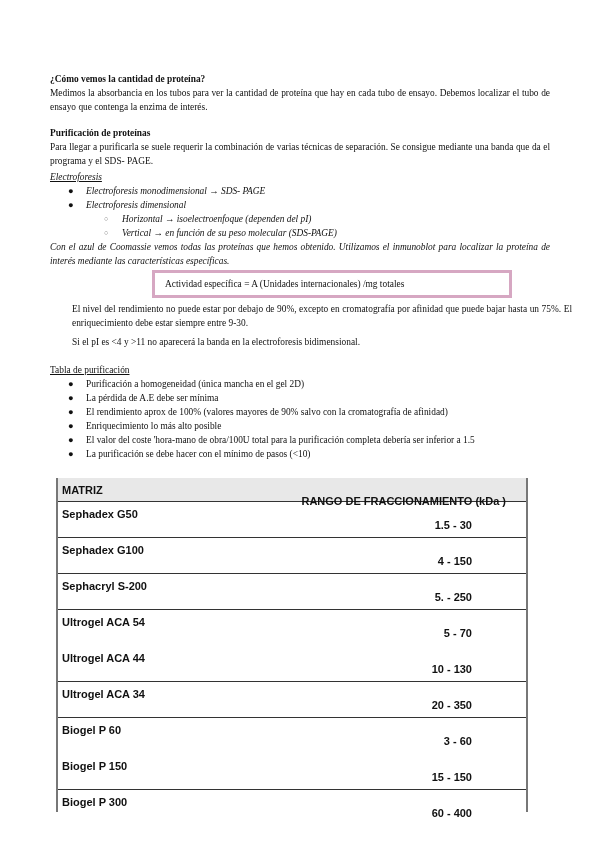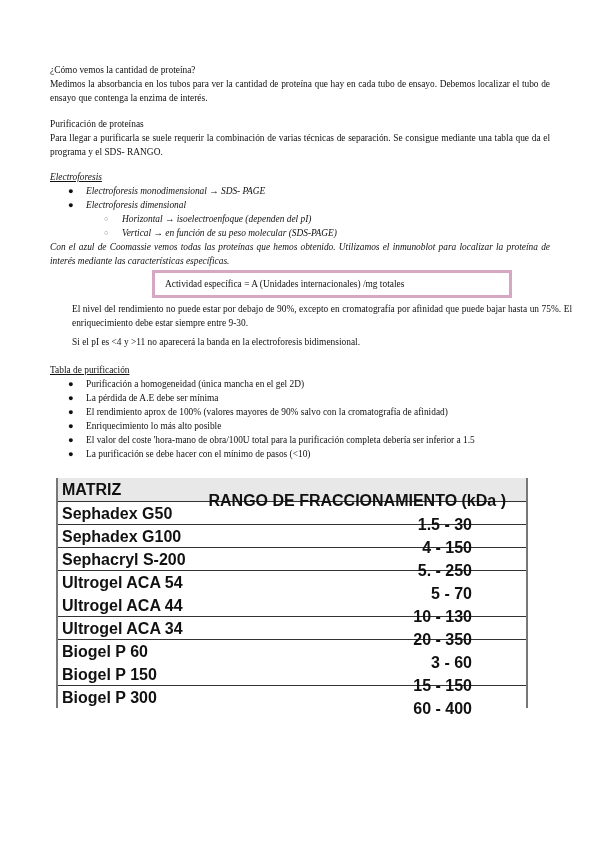--- a/index.html
+++ b/index.html
@@ -3,62 +3,62 @@
 <meta charset="utf-8">
 <style>
   html, body { margin: 0; padding: 0; background: #ffffff; }
   body {
     width: 600px; height: 848px; position: relative; overflow: hidden;
     font-family: "Liberation Serif", "DejaVu Serif", serif;
     color: #111; font-size: 9.4px; line-height: 14px;
   }
   .page { position: absolute; left: 0; top: 0; width: 600px; height: 848px; }
   .block { position: absolute; left: 50px; width: 500px; }
-  .h { font-weight: normal; }
+  .h { font-weight: bold; margin-top: 9px; }
   .u { text-decoration: underline; }
   p { margin: 0; text-align: justify; }
   ul { list-style: none; margin: 0; padding: 0; }
   li { position: relative; padding-left: 36px; }
   li .bul { position: absolute; left: 18px; top: 0; width: 10px; }
   li.sub { padding-left: 72px; }
   li.sub .bul { left: 54px; color: #777; font-size: 7px; }
   .formula-box {
     position: absolute; left: 152px; top: 270px; width: 334px; height: 22px;
     border: 3px solid #d6a7c2; box-sizing: content-box; padding-left: 20px;
   }
   .formula-box span { position: absolute; left: 10px; top: 4px; }
 
   
   .tbl {
     position: absolute; left: 56px; top: 478px; width: 468px;
     font-family: "Liberation Sans", "DejaVu Sans", sans-serif;
-    font-weight: bold; font-size: 16px; color: #111;
+    font-weight: bold; font-size: 11px; color: #111;
     border-left: 2px solid #777; border-right: 2px solid #777;
   }
-  .tbl .row { position: relative; height: 23px; border-bottom: 1px solid #333; box-sizing: border-box; }
+  .tbl .row { position: relative; height: 36px; border-bottom: 1px solid #333; box-sizing: border-box; }
   .tbl .row.nob { border-bottom: none; }
   .tbl .row.hdr { background: #e8e8e8; height: 24px; }
   .tbl .c1 { position: absolute; left: 4px; top: 5px; }
   .tbl .c2 { position: absolute; right: 54px; top: 16px; }
   .tbl .hdr .c2 { right: 20px; }
   .tbl .row.last { border-bottom: none; height: 22px; text-align: right; }
 </style>
 </head>
 <body>
 
 <div class="page">
 
   <div class="block" style="top:63px;">
     <p class="h">¿Cómo vemos la cantidad de proteína?</p>
     <p>Medimos la absorbancia en los tubos para ver la cantidad de proteína que hay en cada tubo de ensayo. Debemos localizar el tubo de ensayo que contenga la enzima de interés.</p>
   </div>
 
   <div class="block" style="top:117px;">
     <p class="h">Purificación de proteínas</p>
-    <p>Para llegar a purificarla se suele requerir la combinación de varias técnicas de separación. Se consigue mediante una tabla que da el programa y el SDS- RANGO.</p>
+    <p>Para llegar a purificarla se suele requerir la combinación de varias técnicas de separación. Se consigue mediante una banda que da el programa y el SDS- PAGE.</p>
   </div>
 
   <div class="block" style="top:170px;font-style:italic;">
     <p class="u">Electroforesis</p>
     <ul>
       <li>
         <span class="bul">●</span>
         <span>Electroforesis monodimensional → SDS- PAGE</span>
       </li>
       <li>

